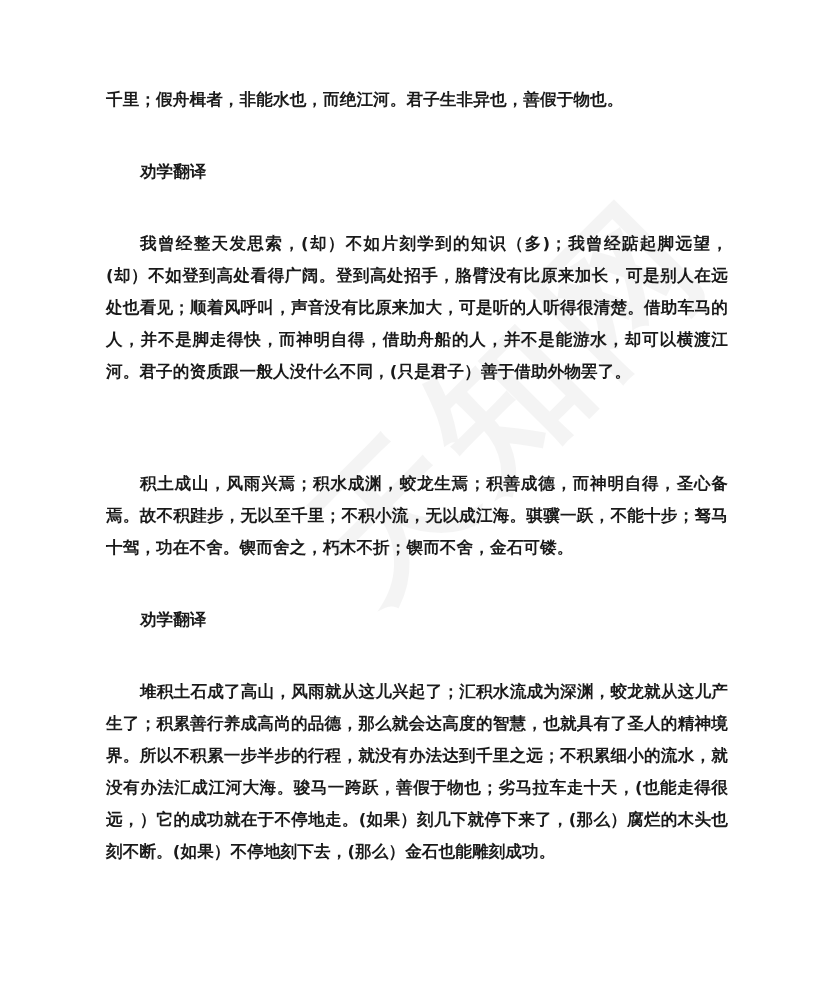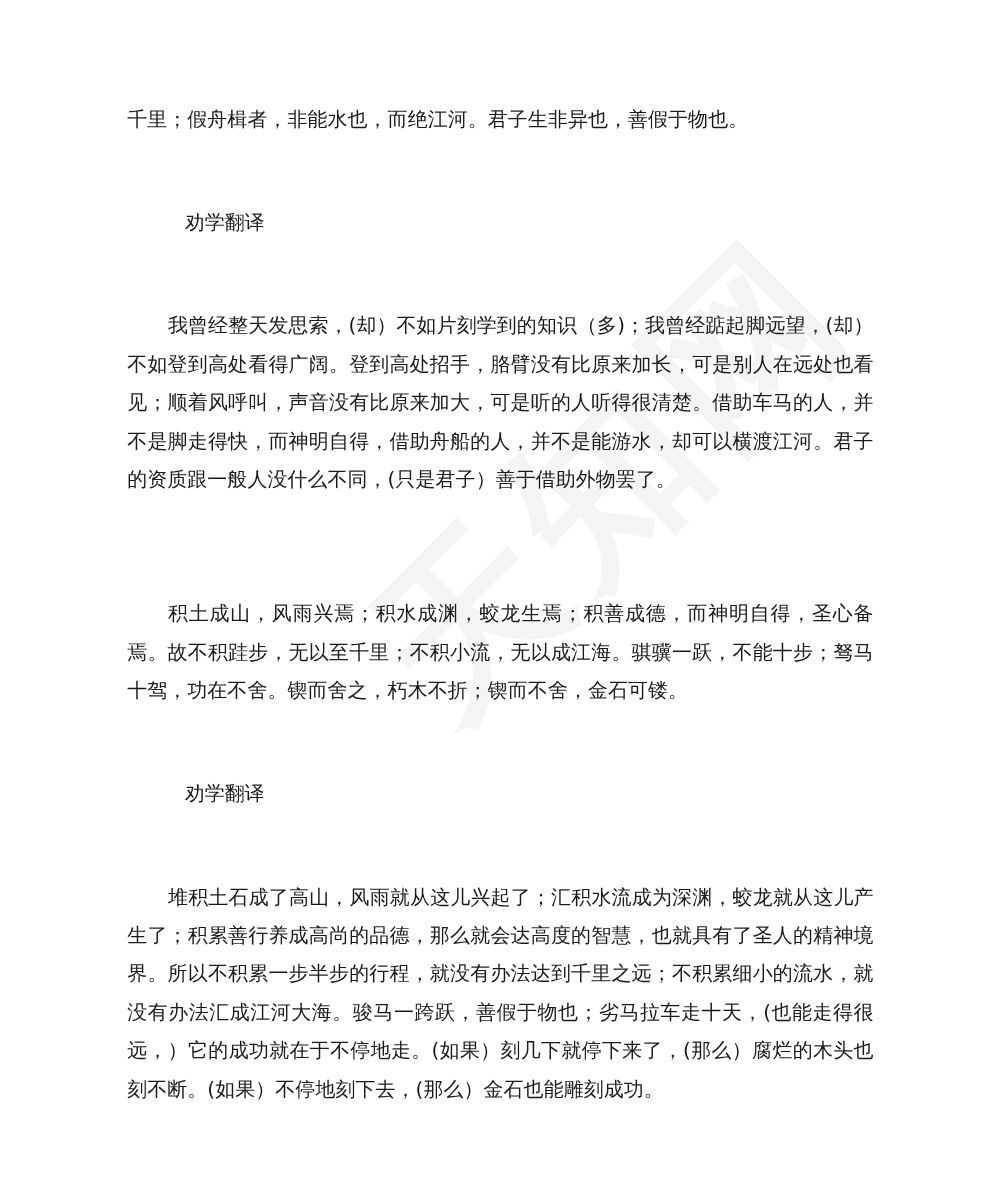--- a/index.html
+++ b/index.html
@@ -13,37 +13,38 @@
       position: relative;
       overflow: hidden;
       font-family: "DejaVu Sans", "Liberation Sans", sans-serif;
       color: #1a1a1a;
     }
     .page {
       position: absolute;
       left: 106px;
       top: 84px;
       width: 622px;
+      font-weight: bold;
     }
     .para {
       font-size: 16.6px;
       line-height: 32px;
       margin: 0;
       text-align: justify;
       text-justify: inter-ideograph;
       word-break: break-all;
       letter-spacing: 0.1px;
     }
     .indent {
       text-indent: 34px;
     }
     .heading {
       font-size: 16.6px;
       line-height: 32px;
-      margin: 14px;
+      margin: 0;
       padding-left: 34px;
     }
     .gap-after-para { height: 40px; }
     .gap-after-head { height: 40px; }
     .watermark {
       position: absolute;
       left: 270px;
       top: 300px;
       font-size: 150px;
       font-weight: bold;

